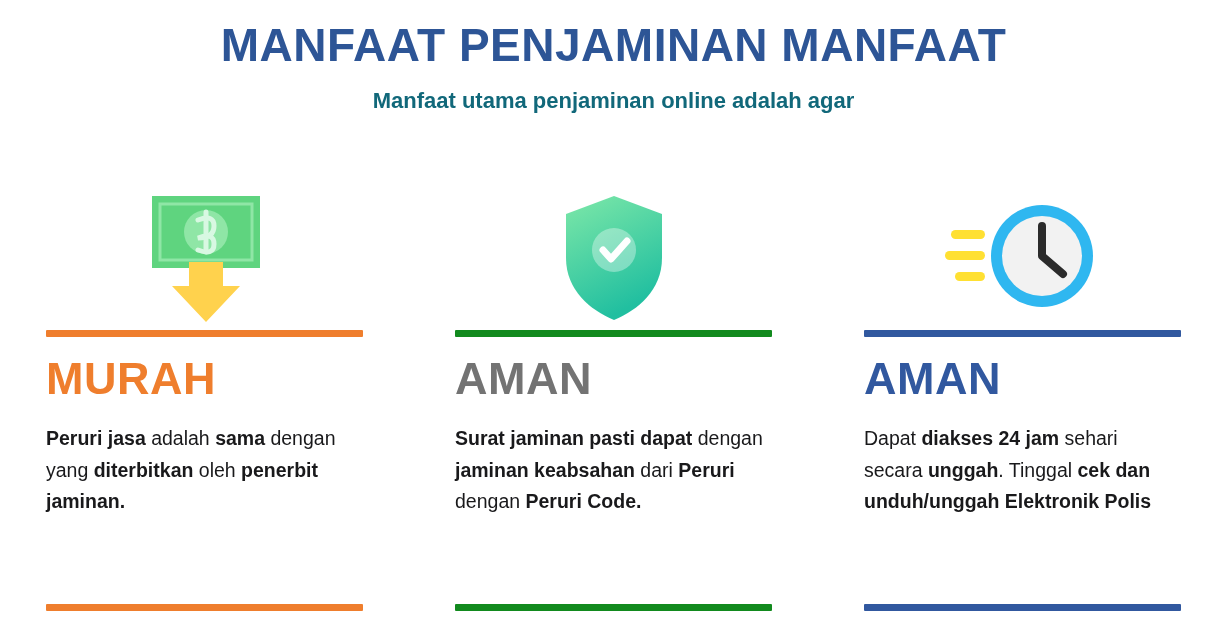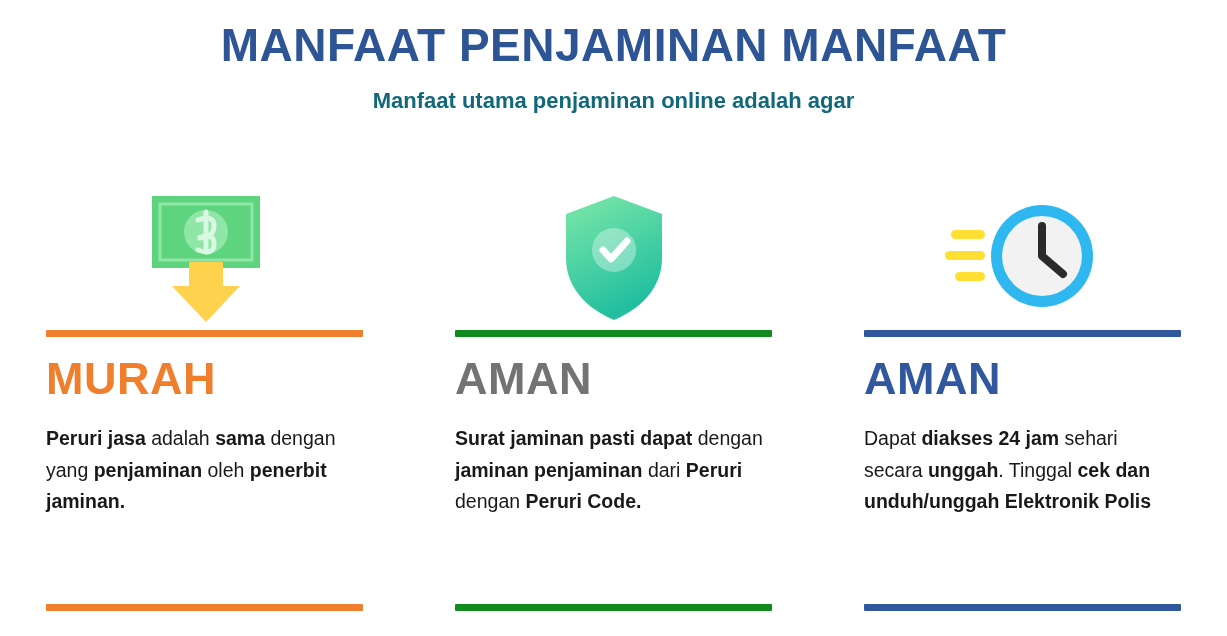--- a/index.html
+++ b/index.html
@@ -114,40 +114,40 @@
         <rect x="12" y="8" width="108" height="72" fill="#5fd47f"></rect>
         <rect x="20" y="16" width="92" height="56" fill="none" stroke="#8fe6a6" stroke-width="3"></rect>
         <circle cx="66" cy="44" r="22" fill="#8fe6a6"></circle>
         <path d="M66 24 v40" stroke="#d8f8e2" stroke-width="5" stroke-linecap="round"></path>
         <path d="M58 32 q16 -6 16 6 q0 12 -16 12 q16 -6 16 6 q0 12 -16 6" fill="none" stroke="#d8f8e2" stroke-width="5" stroke-linecap="round"></path>
         <path d="M49 74 h34 v24 h17 l-34 36 l-34 -36 h17 z" fill="#ffd24d"></path>
       </svg>
     </div>
     <div class="rule" style="background: rgb(239, 126, 45);"></div>
     <div class="col-title" style="color: rgb(239, 126, 45);">MURAH</div>
-    <div class="col-body"><b>Peruri jasa</b> adalah <b>sama</b> dengan yang <b>penjaminan</b> oleh <b>penerbit jaminan.</b></div>
+    <div class="col-body"><b>Peruri jasa</b> adalah <b>sama</b> dengan yang <b>diterbitkan</b> oleh <b>penerbit jaminan.</b></div>
   </div>
 
   <div class="col">
     <div class="icon-box">
       <svg width="120" height="140" viewBox="0 0 120 140">
         <defs>
           <linearGradient id="shieldgrad" x1="0" y1="0" x2="0.4" y2="1">
             <stop offset="0%" stop-color="#7ee8a8"></stop>
             <stop offset="100%" stop-color="#21bfa0"></stop>
           </linearGradient>
         </defs>
         <path d="M60 8 L108 26 V70 C108 102 84 122 60 132 C36 122 12 102 12 70 V26 Z" fill="url(#shieldgrad)"></path>
         <circle cx="60" cy="62" r="22" fill="#ffffff" fill-opacity="0.35"></circle>
         <path d="M49 62 l8 9 l16 -18" fill="none" stroke="#ffffff" stroke-width="7" stroke-linecap="round" stroke-linejoin="round"></path>
       </svg>
     </div>
     <div class="rule" style="background: rgb(18, 138, 30);"></div>
     <div class="col-title" style="color: #737373;">AMAN</div>
-    <div class="col-body"><b>Surat jaminan pasti dapat</b> dengan <b>jaminan penjaminan</b> dari <b>Peruri</b> dengan <b>Peruri Code.</b></div>
+    <div class="col-body"><b>Surat jaminan pasti dapat</b> dengan <b>jaminan keabsahan</b> dari <b>Peruri</b> dengan <b>Peruri Code.</b></div>
   </div>
 
   <div class="col">
     <div class="icon-box">
       <svg width="160" height="140" viewBox="0 0 160 140">
         <rect x="8" y="42" width="34" height="9" rx="4.5" fill="#ffe032"></rect>
         <rect x="2" y="63" width="40" height="9" rx="4.5" fill="#ffe032"></rect>
         <rect x="12" y="84" width="30" height="9" rx="4.5" fill="#ffe032"></rect>
         <circle cx="99" cy="68" r="51" fill="#2fb7f0"></circle>
         <circle cx="99" cy="68" r="40" fill="#f2f2f2"></circle>

